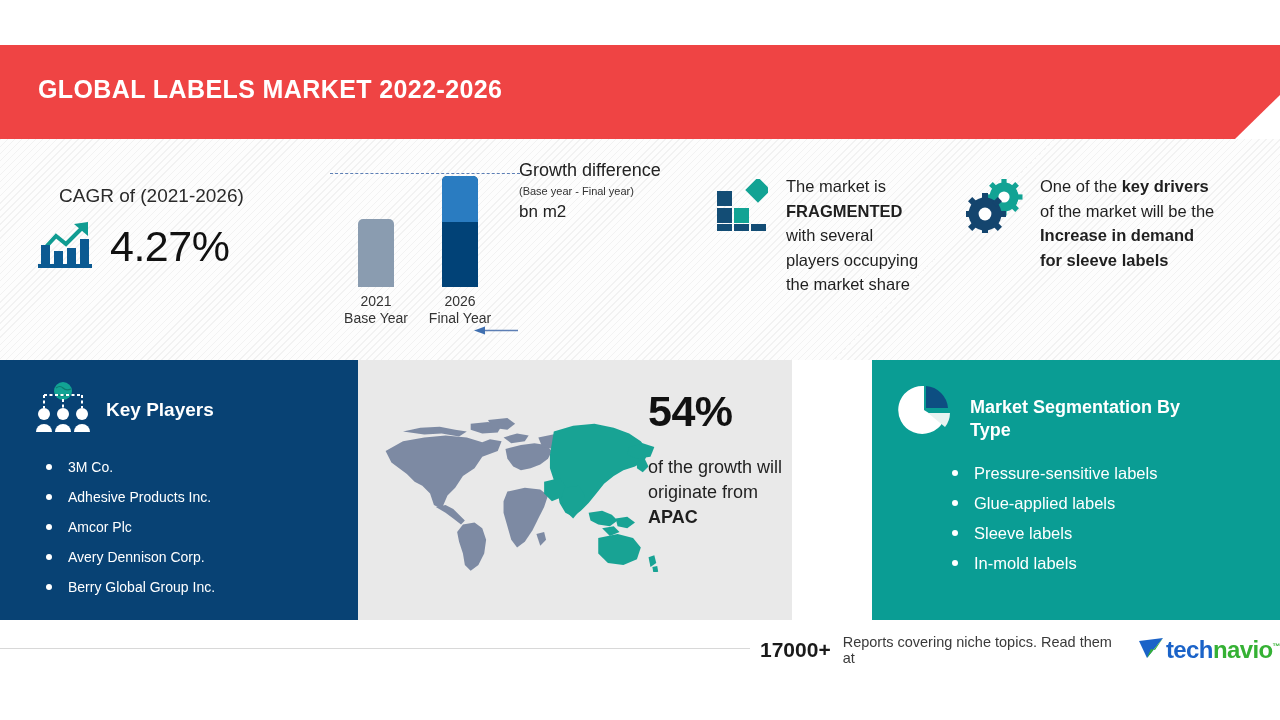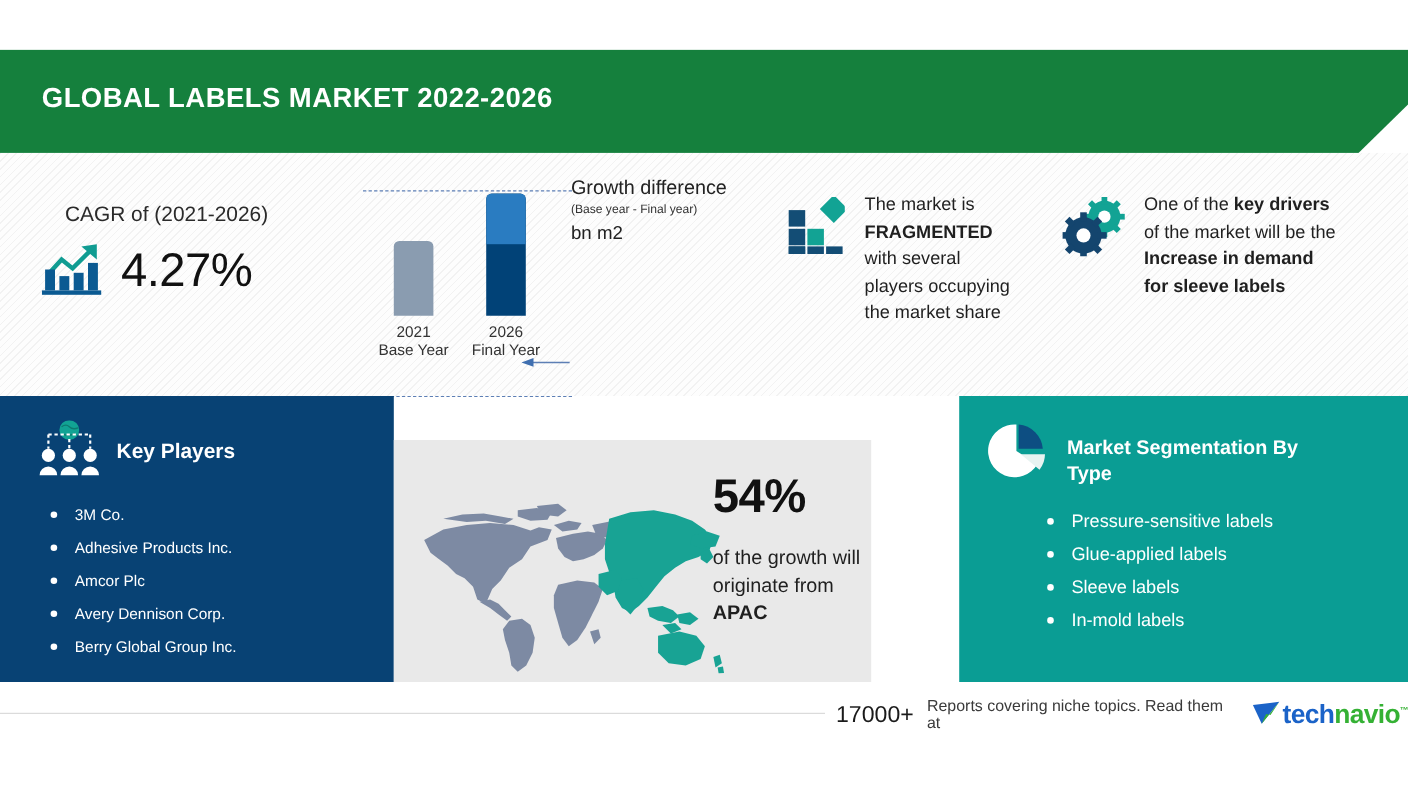--- a/index.html
+++ b/index.html
@@ -32,21 +32,21 @@
     );
   }
 
   
   #header {
     position: absolute;
     left: 0;
     top: 45px;
     width: 1280px;
     height: 94px;
-    background: #15803d;
+    background: #ef4444;
     -webkit-clip-path: polygon(0 0, 1280px 0, 1280px 50px, 1235px 94px, 0 94px);
     clip-path: polygon(0 0, 1280px 0, 1280px 50px, 1235px 94px, 0 94px);
   }
   #header-title {
     position: absolute;
     left: 38px;
     top: 30px;
     color: #ffffff;
     font-size: 25px;
     font-weight: bold;
@@ -256,21 +256,20 @@
     background: #ffffff;
   }
 
   #panel-map {
     position: absolute;
     left: 358px;
     top: 360px;
     width: 434px;
     height: 260px;
     background: #e9e9e9;
-    margin-top: 40px;
   }
   #map-svg {
     position: absolute;
     left: 16px;
     top: 52px;
     width: 290px;
     height: 160px;
   }
   #map-text {
     position: absolute;
@@ -357,21 +356,21 @@
   #footer-inner {
     position: absolute;
     left: 760px;
     top: 14px;
     display: flex;
     align-items: center;
     gap: 12px;
   }
   #footer-count {
     font-size: 21px;
-    font-weight: normal;
+    font-weight: bold;
     color: #1a1a1a;
   }
   #footer-text {
     font-size: 14.5px;
     color: #3a3a3a;
   }
   #logo {
     display: flex;
     align-items: center;
     margin-left: 12px;

